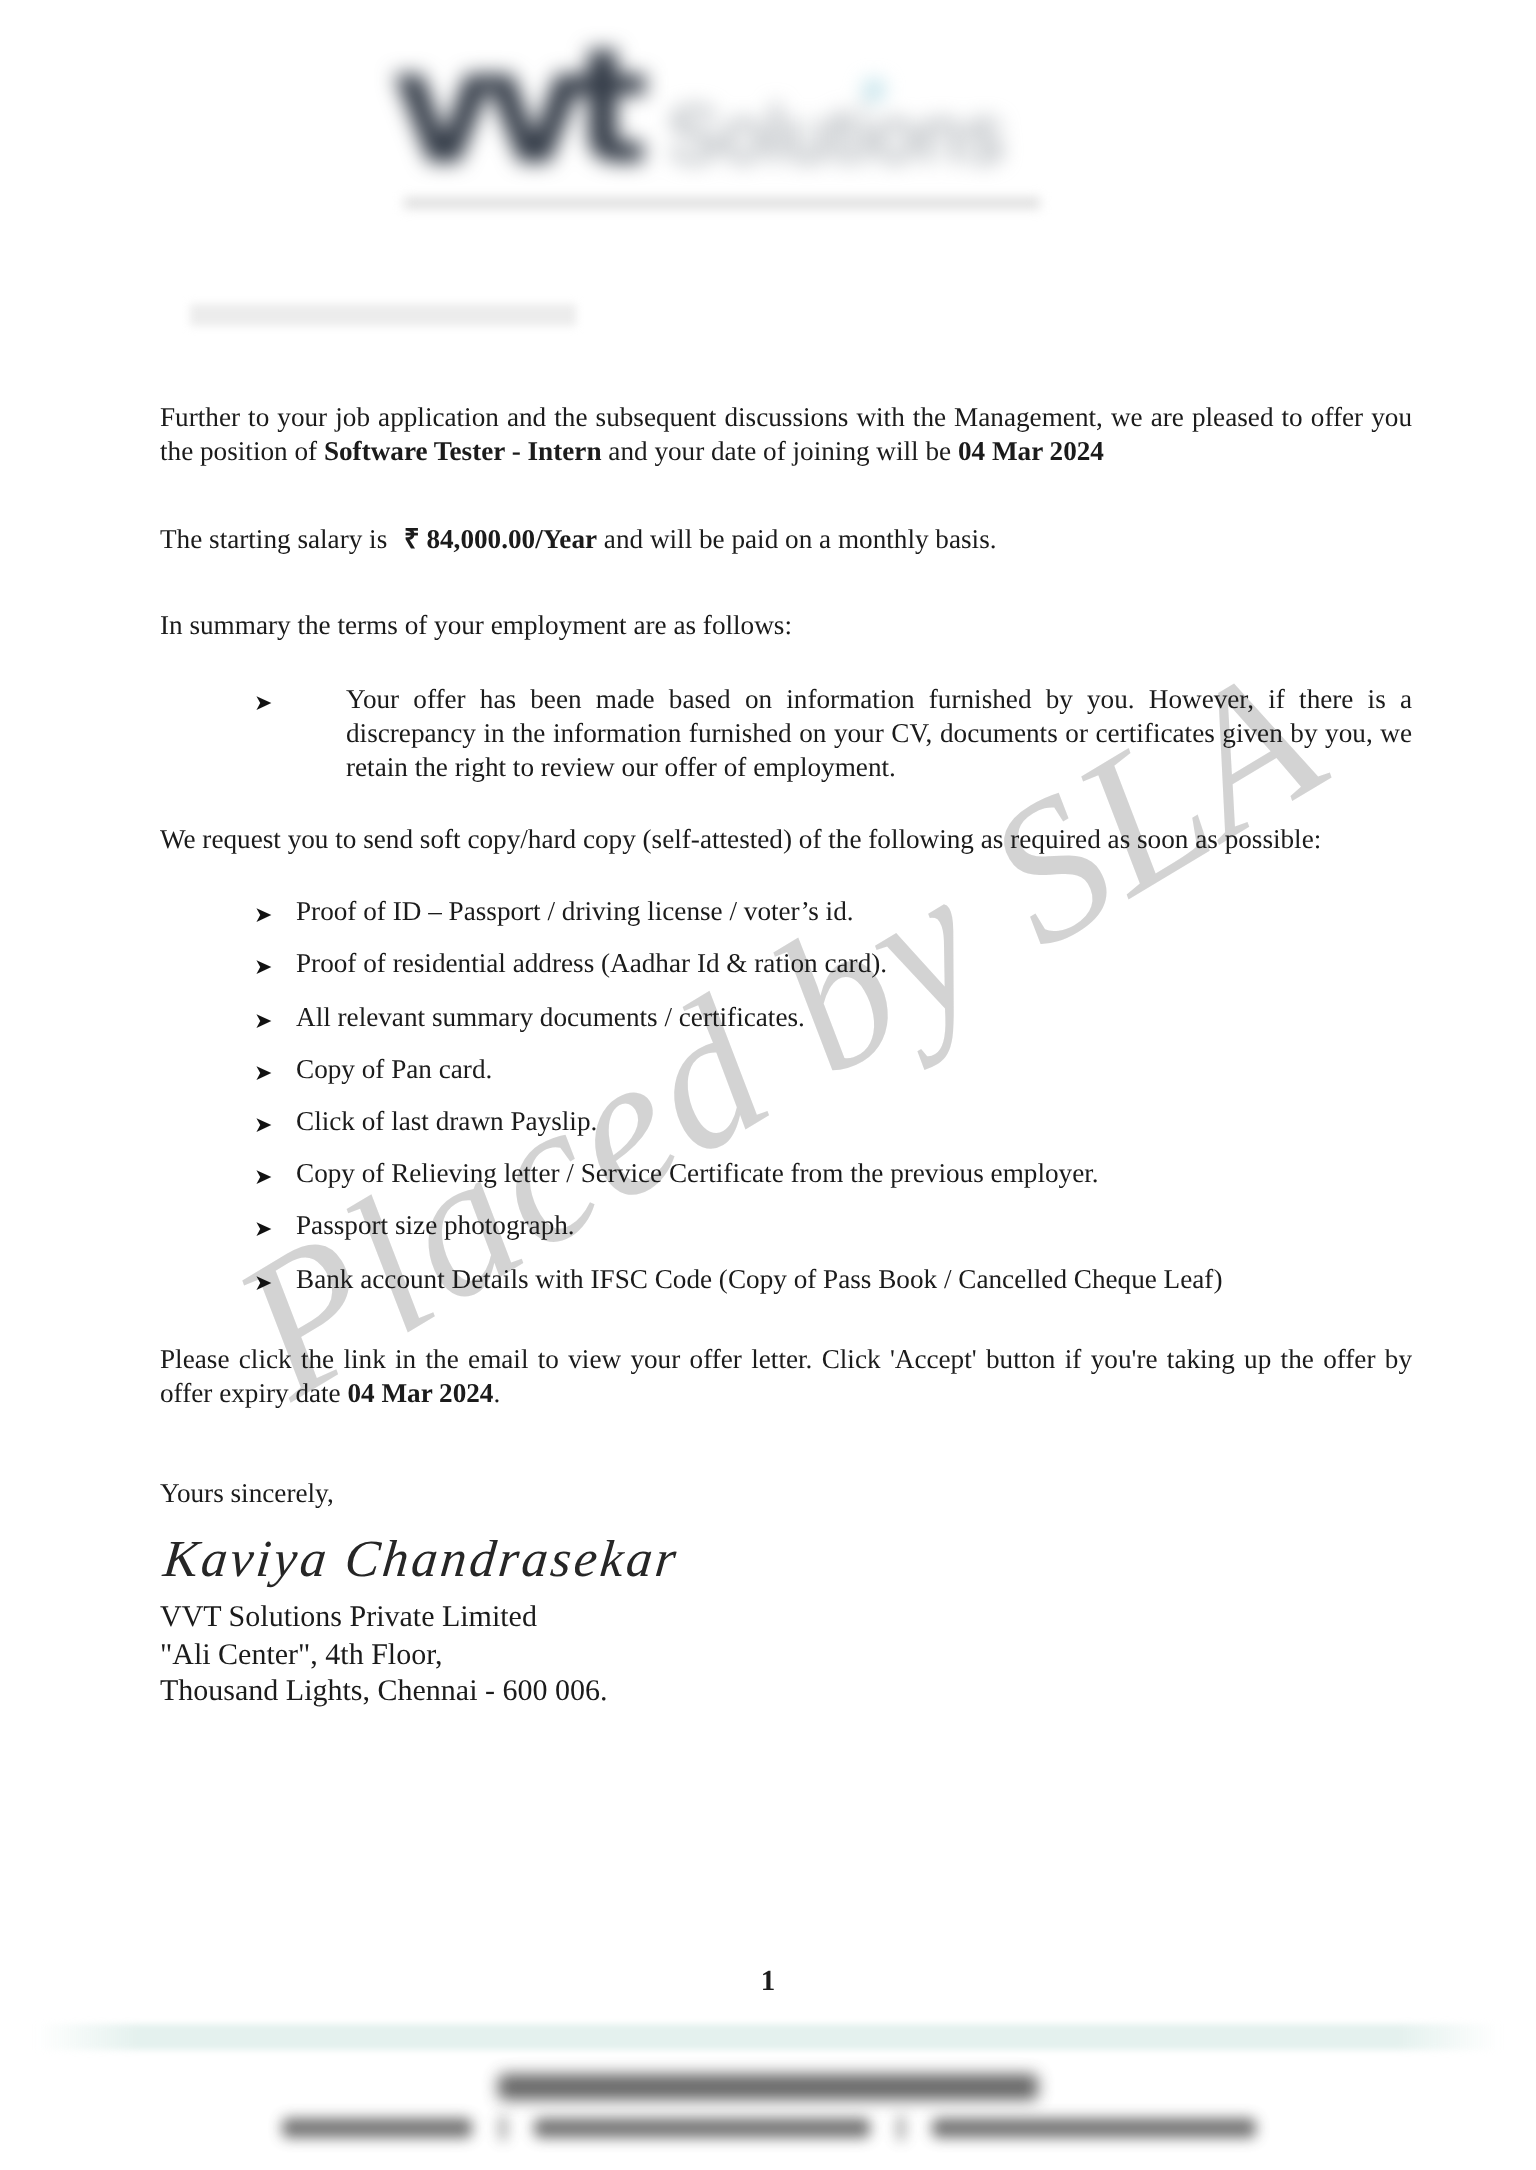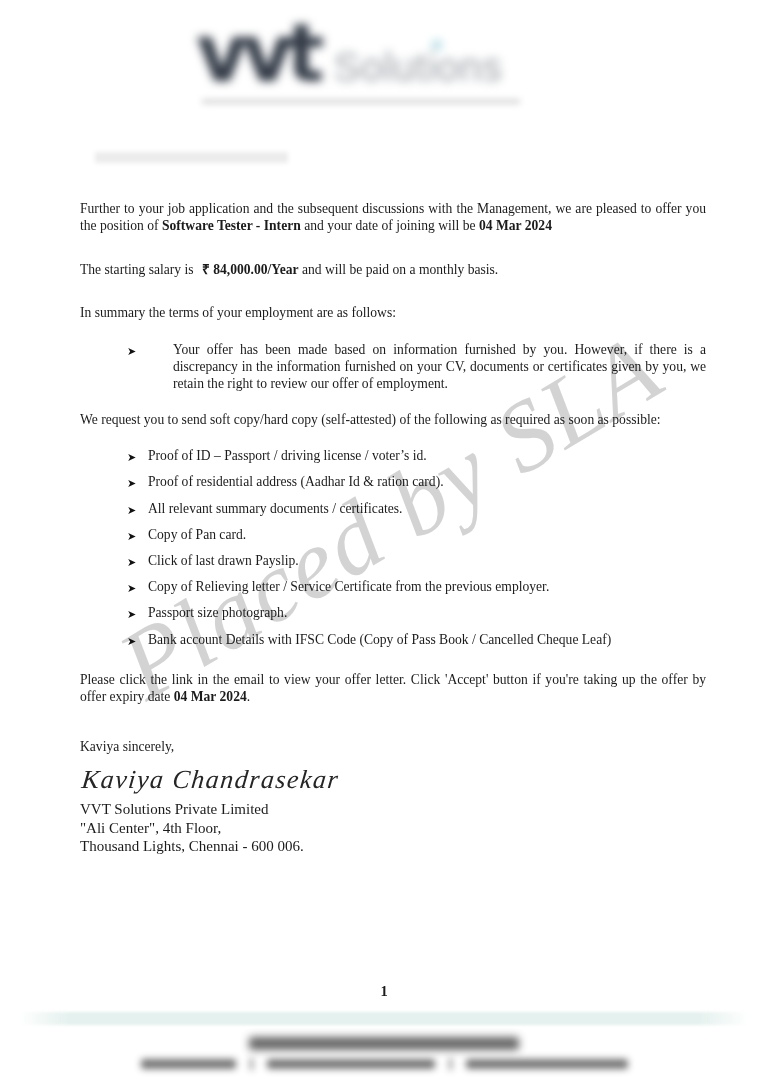--- a/index.html
+++ b/index.html
@@ -126,21 +126,21 @@
         <span class="li-text">Passport size photograph.</span>
       </li>
       <li class="doc-item">
         <span class="bullet">➤</span>
         <span class="li-text">Bank account Details with IFSC Code (Copy of Pass Book / Cancelled Cheque Leaf)</span>
       </li>
     </ul>
 
     <p class="just p-closing"><span>Please click the link in the email to view your offer letter. Click 'Accept' button if you're taking up the offer by offer expiry date </span><b>04 Mar 2024</b><span>.</span></p>
 
-    <p class="p-valediction">Kaviya sincerely,</p>
+    <p class="p-valediction">Yours sincerely,</p>
 
     <div class="signature">Kaviya Chandrasekar</div>
 
     <div class="company-block">
       <div>VVT Solutions Private Limited</div>
       <div>"Ali Center", 4th Floor,</div>
       <div>Thousand Lights, Chennai - 600 006.</div>
     </div>
 
   </div>

